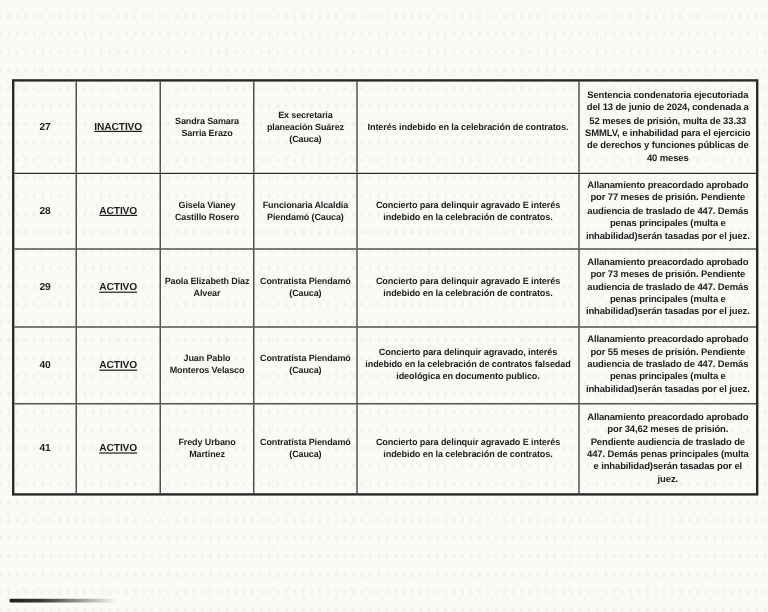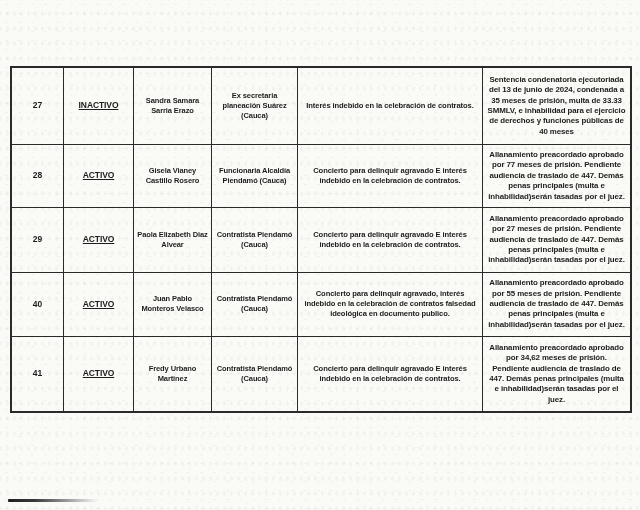--- a/index.html
+++ b/index.html
@@ -84,39 +84,39 @@
 <div class="page">
 
   <div class="tbl">
 
     <div class="row r-0">
       <div class="cell c-num">27</div>
       <div class="cell c-status">INACTIVO</div>
       <div class="cell c-name">Sandra Samara Sarria Erazo</div>
       <div class="cell c-pos">Ex secretaria planeación Suárez (Cauca)</div>
       <div class="cell c-charge">Interés indebido en la celebración de contratos.</div>
-      <div class="cell c-out">Sentencia condenatoria ejecutoriada del  13 de junio de 2024, condenada a 35 meses de prisión, multa de 33.33 SMMLV, e inhabilidad para el ejercicio de derechos y funciones públicas de 40 meses</div>
+      <div class="cell c-out">Sentencia condenatoria ejecutoriada del  13 de junio de 2024, condenada a 52 meses de prisión, multa de 33.33 SMMLV, e inhabilidad para el ejercicio de derechos y funciones públicas de 40 meses</div>
     </div>
 
     <div class="row r-1">
       <div class="cell c-num">28</div>
       <div class="cell c-status">ACTIVO</div>
       <div class="cell c-name">Gisela Vianey Castillo Rosero</div>
       <div class="cell c-pos">Funcionaria Alcaldía Piendamó (Cauca)</div>
       <div class="cell c-charge">Concierto para delinquir agravado E interés indebido en la celebración de contratos.</div>
       <div class="cell c-out">Allanamiento preacordado aprobado por 77 meses de prisión. Pendiente audiencia de traslado de 447. Demás penas principales (multa e inhabilidad)serán tasadas por el juez.</div>
     </div>
 
     <div class="row r-2">
       <div class="cell c-num">29</div>
       <div class="cell c-status">ACTIVO</div>
       <div class="cell c-name">Paola Elizabeth Diaz Alvear</div>
       <div class="cell c-pos">Contratista Piendamó (Cauca)</div>
       <div class="cell c-charge">Concierto para delinquir agravado E interés indebido en la celebración de contratos.</div>
-      <div class="cell c-out">Allanamiento preacordado aprobado por 27 meses de prisión. Pendiente audiencia de traslado de 447. Demás penas principales (multa e inhabilidad)serán tasadas por el juez.</div>
+      <div class="cell c-out">Allanamiento preacordado aprobado por 73 meses de prisión. Pendiente audiencia de traslado de 447. Demás penas principales (multa e inhabilidad)serán tasadas por el juez.</div>
     </div>
 
     <div class="row r-3">
       <div class="cell c-num">40</div>
       <div class="cell c-status">ACTIVO</div>
       <div class="cell c-name">Juan Pablo Monteros Velasco</div>
       <div class="cell c-pos">Contratista Piendamó (Cauca)</div>
       <div class="cell c-charge">Concierto para delinquir agravado,  interés indebido en la celebración de contratos falsedad ideológica en documento publico.</div>
       <div class="cell c-out">Allanamiento preacordado aprobado por 55 meses de prisión. Pendiente audiencia de traslado de 447. Demás penas principales (multa e inhabilidad)serán tasadas por el juez.</div>
     </div>

